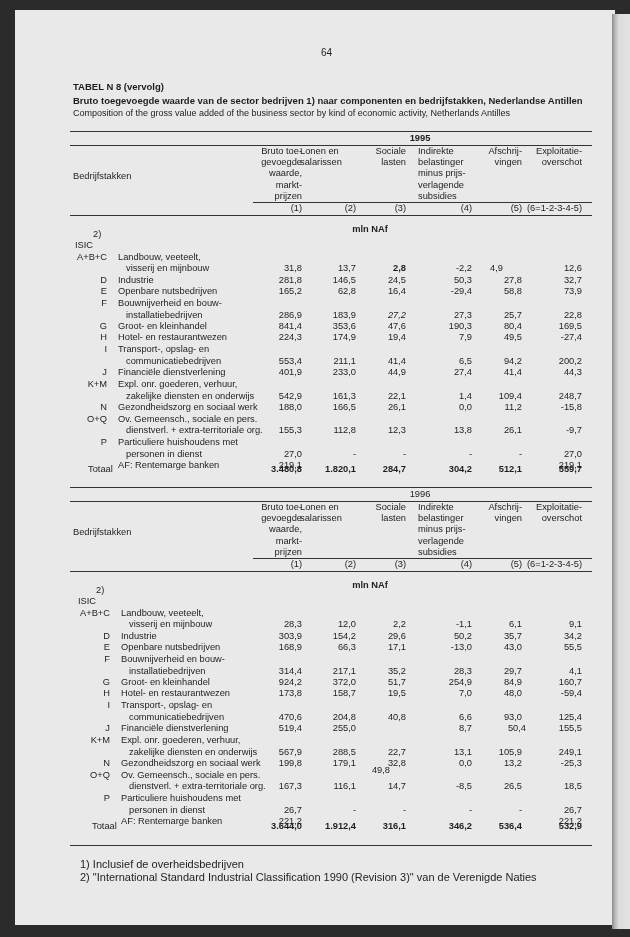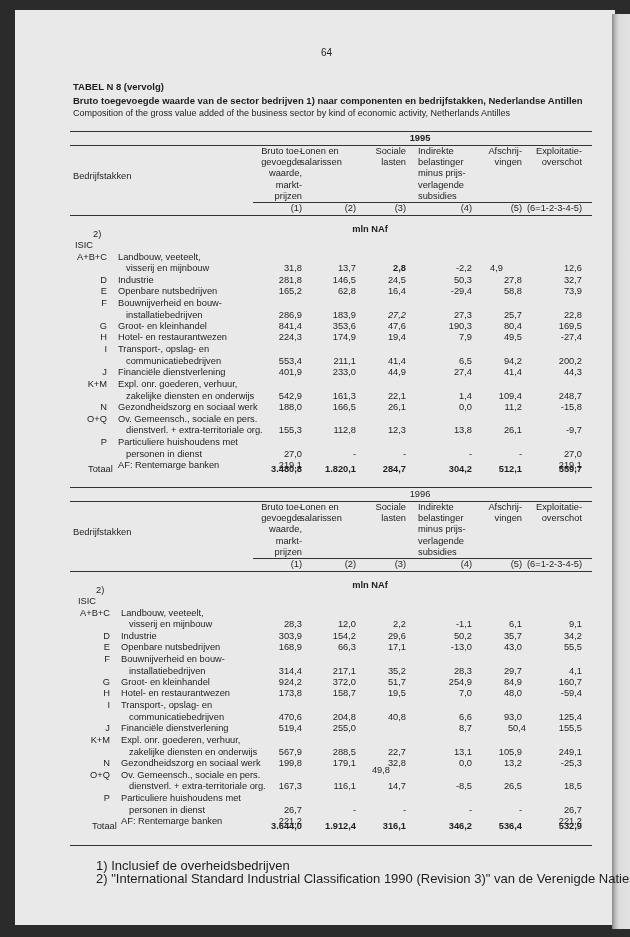--- a/index.html
+++ b/index.html
@@ -23,21 +23,21 @@
   .t3 { position: absolute; left: 73px; top: 108px; font-size: 9px; white-space: nowrap; }
 
   .hr { position: absolute; height: 0; border-top: 1.3px solid #333; }
   .txt { position: absolute; font-size: 9.3px; white-space: nowrap; line-height: 11px; }
   .r { text-align: right; }
   .c { text-align: center; }
   .bold { font-weight: bold; }
 
   .hdr { position: absolute; font-size: 9.3px; line-height: 11.2px; }
   .num { position: absolute; font-size: 9.3px; text-align: right; width: 50px; line-height: 11px; }
-  .fn { position: absolute; left: 96px; font-size: 13px; white-space: nowrap; }
+  .fn { position: absolute; left: 80px; font-size: 11px; white-space: nowrap; }
 </style>
 </head>
 <body>
 
 <div class="page"></div>
 <div class="right-strip"></div>
 
 <div class="pagenum">64</div>
 <div class="t1">TABEL N 8  (vervolg)</div>
 <div class="t2">Bruto toegevoegde waarde van de sector bedrijven 1) naar componenten en bedrijfstakken, Nederlandse  Antillen</div>

